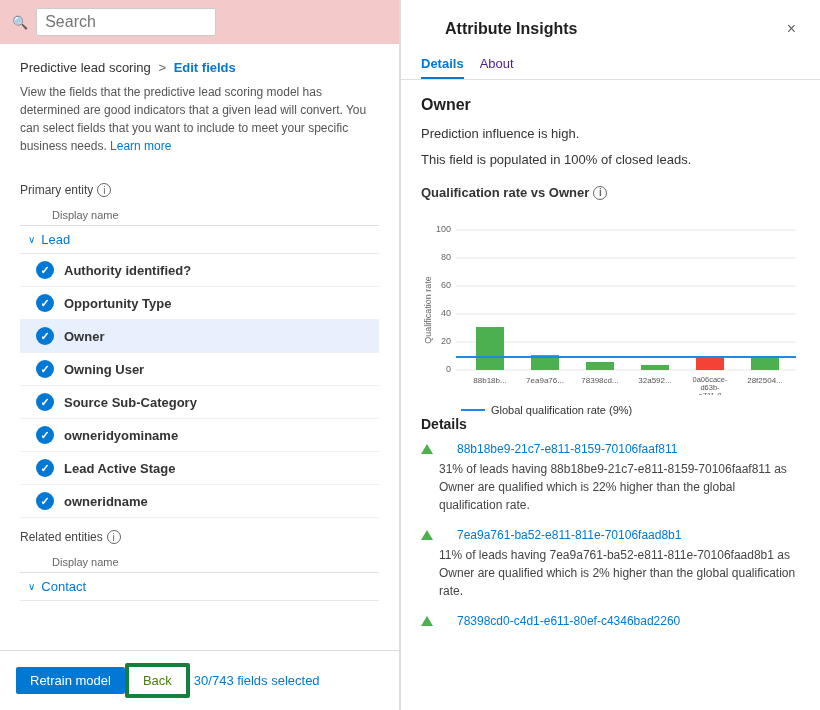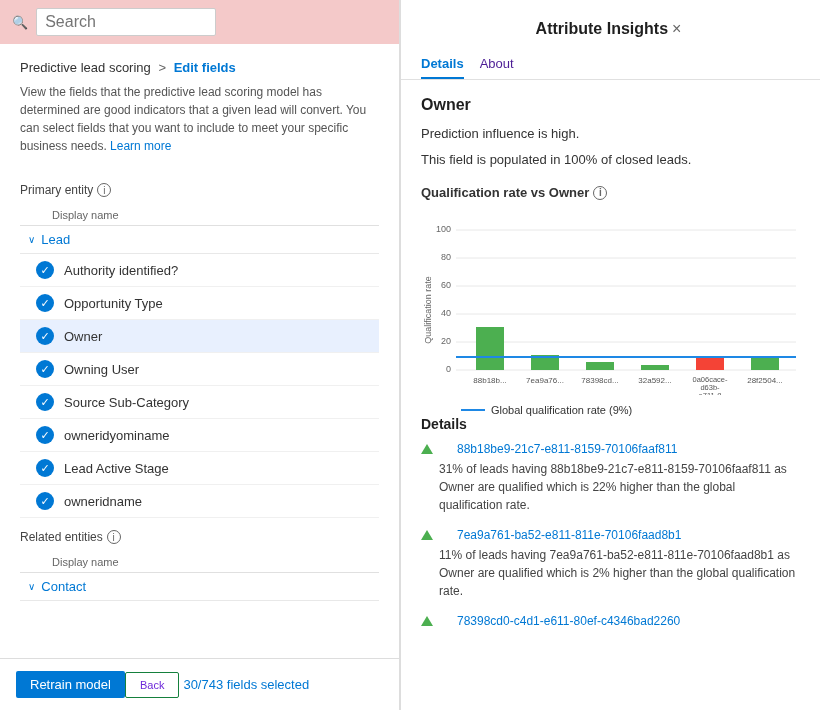--- a/index.html
+++ b/index.html
@@ -116,20 +116,21 @@
       color: #0078d4;
     }
 
     .field-row {
       display: flex;
       align-items: center;
       padding: 7px 8px 7px 16px;
       border-bottom: 1px solid #f0f0f0;
       cursor: pointer;
       background: #fff;
+      font-weight: bold;
     }
 
     .field-row.active {
       background: #e8f0fe;
     }
 
     .checkbox-icon {
       width: 18px;
       height: 18px;
       background: #0078d4;
@@ -170,24 +171,24 @@
       color: #fff;
       border: none;
       padding: 6px 14px;
       font-size: 13px;
       cursor: pointer;
       border-radius: 2px;
     }
 
     .btn-secondary {
       background: #fff;
-      color: #6d28d9;
-      border: 1px solid #15803d;
+      color: #4d7c0f;
+      border: 4px solid #15803d;
       padding: 6px 14px;
-      font-size: 11px;
+      font-size: 13px;
       cursor: pointer;
       border-radius: 2px;
     }
 
     .fields-count {
       font-size: 13px;
       color: #0078d4;
       margin-left: 4px;
     }
 
@@ -198,22 +199,23 @@
       background: #fff;
       display: flex;
       flex-direction: column;
       border-left: 1px solid #ddd;
       overflow: hidden;
     }
 
     .panel-header {
       display: flex;
       align-items: center;
-      justify-content: center;
+      justify-content: space-between;
       padding: 16px 20px 0 20px;
+      margin-left: 24px;
     }
 
     .panel-title {
       font-size: 16px;
       font-weight: 600;
       color: #1f1f1f;
     }
 
     .close-btn {
       background: none;

